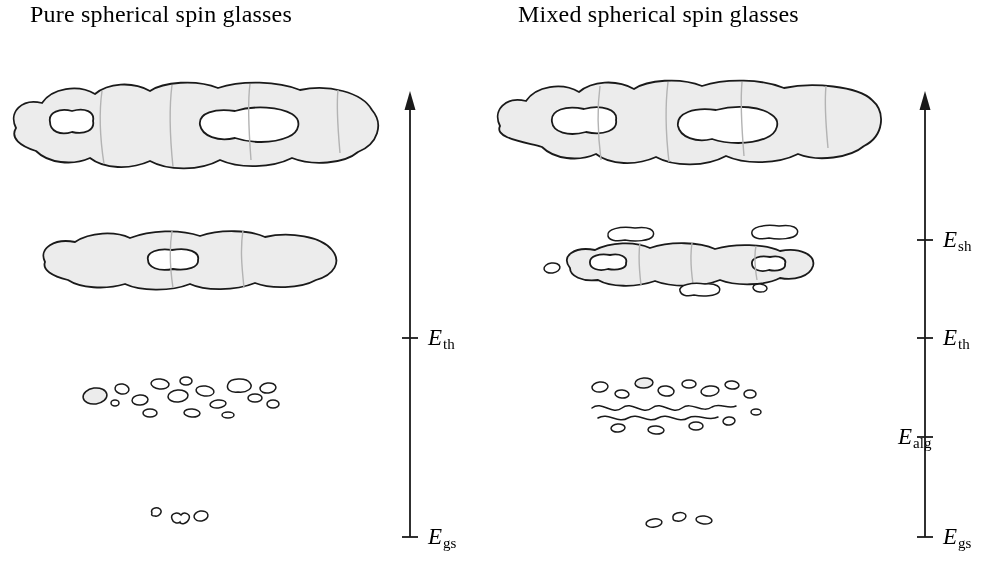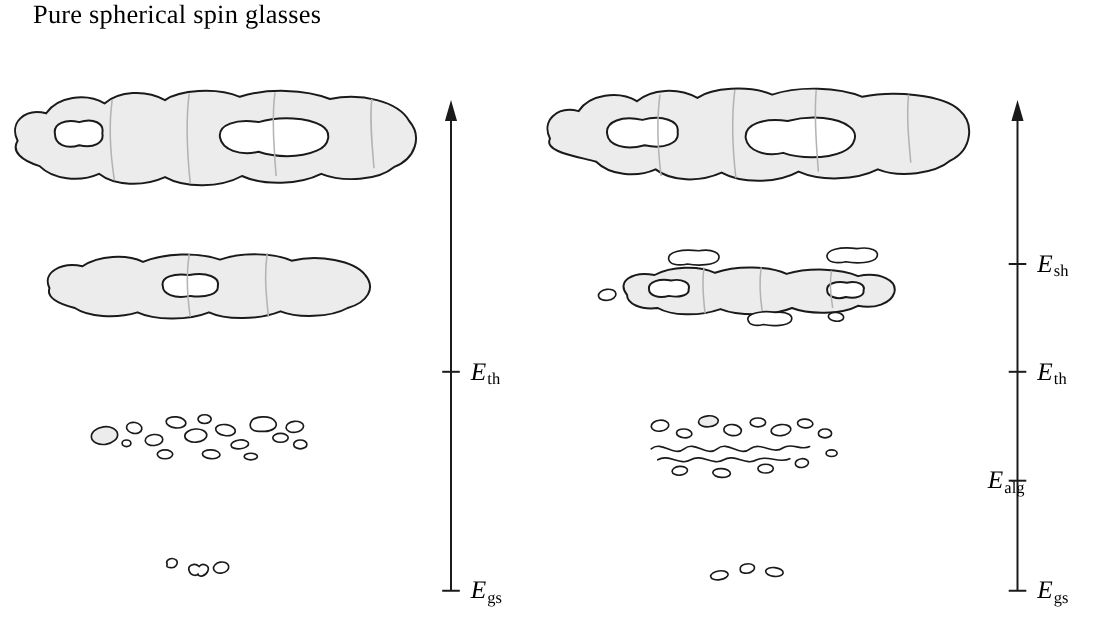--- a/index.html
+++ b/index.html
@@ -19,20 +19,21 @@
   .fig-svg{position:absolute;left:0;top:0;}
   .axis-label{position:absolute;font-size:23px;font-style:italic;line-height:1;white-space:nowrap;}
   .axis-label .sub{font-size:15px;font-style:normal;vertical-align:-4px;margin-left:1px;}
 </style>
 </head>
 <body>
 
 <div class="canvas">
 
   <div class="title title-left">Pure spherical spin glasses</div>
+  <div class="title title-right">Mixed spherical spin glasses</div>
 
   <svg class="fig-svg" width="1000" height="563" viewBox="0 0 1000 563">
 
     <g>
       <path fill="var(--blob-fill)" stroke="var(--outline)" stroke-width="1.8" fill-rule="evenodd" d="M 16,128 C 8,112 22,98 42,103 C 52,88 78,84 95,94 C 108,83 132,81 150,91 C 163,82 196,79 218,88 C 242,80 278,81 300,90 C 328,84 362,92 372,110 C 384,124 378,144 358,152 C 344,164 312,166 292,158 C 272,168 240,169 220,160 C 200,171 168,171 150,161 C 130,170 104,169 90,158 C 72,166 48,163 36,151 C 20,146 10,138 16,128 Z
            M 50,122 C 48,112 60,108 72,111 C 85,107 95,112 93,121 C 95,130 85,135 72,132 C 60,136 50,131 50,122 Z
            M 200,125 C 198,113 215,108 235,111 C 255,105 280,107 292,114 C 302,120 300,132 288,137 C 272,144 250,143 235,138 C 218,142 202,136 200,125 Z"></path>
       <g stroke="var(--divider)" stroke-width="1.4" fill="none">
         <path d="M 102,91 C 99,112 100,138 104,164"></path>
         <path d="M 172,85 C 169,108 170,138 173,167"></path>

